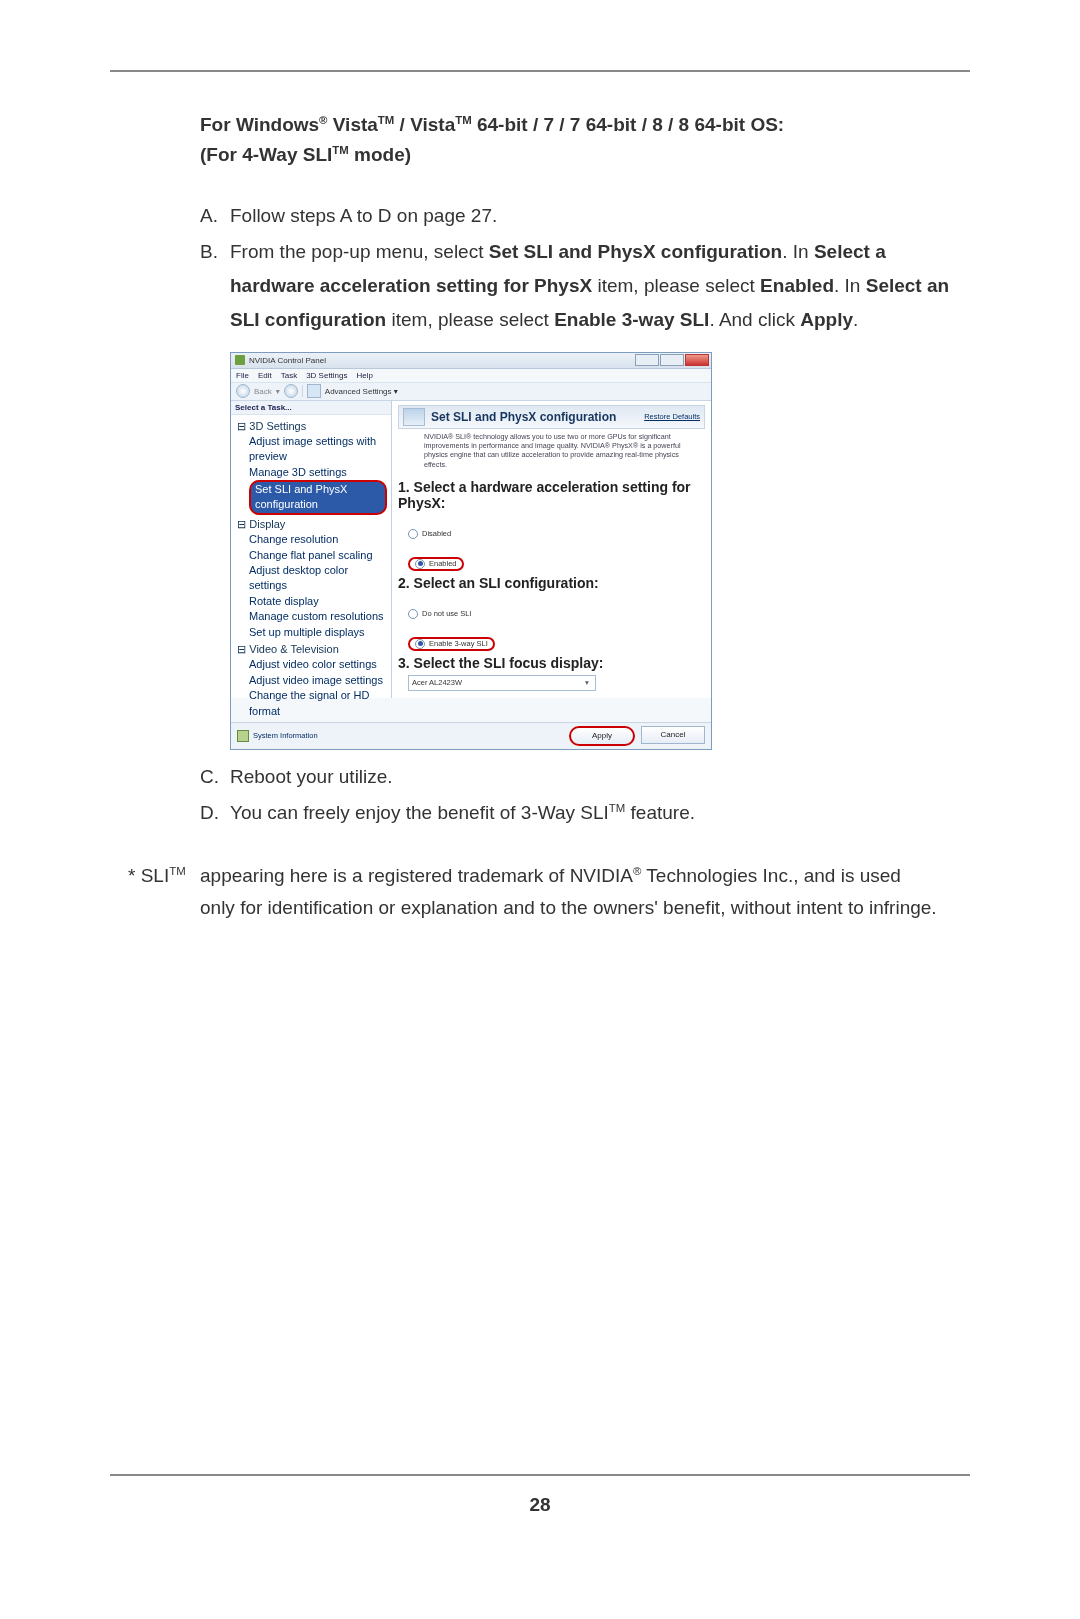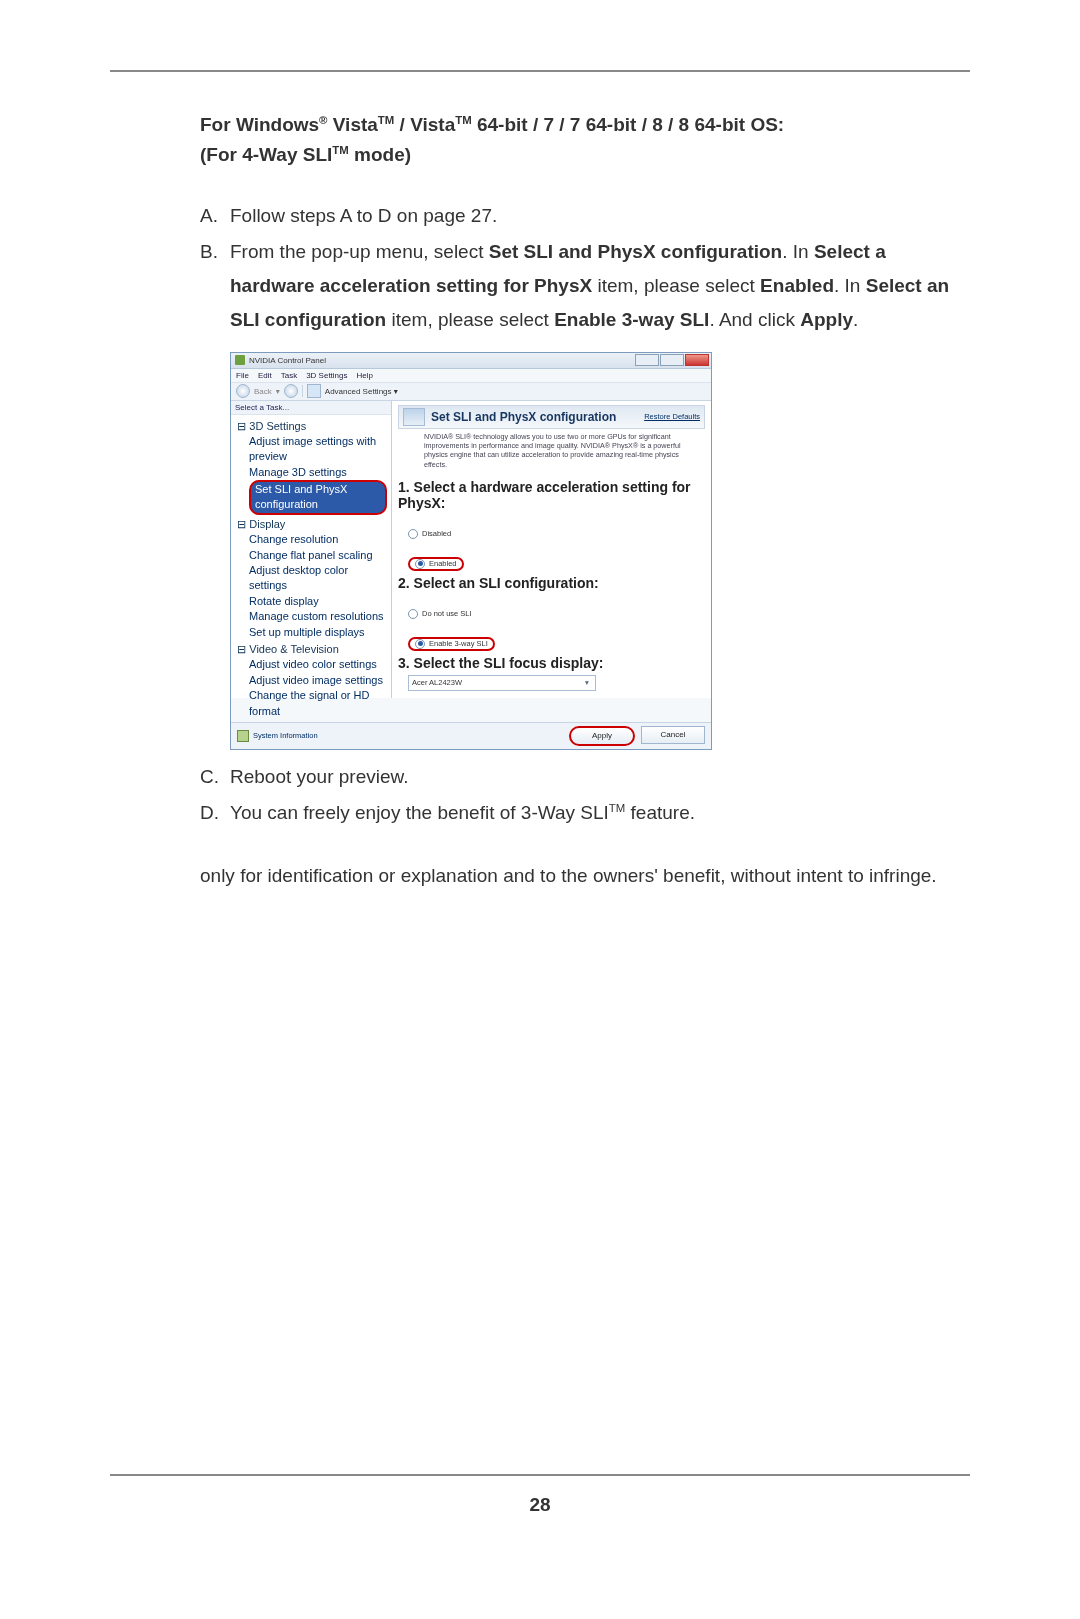--- a/index.html
+++ b/index.html
@@ -108,21 +108,21 @@
   .ticon2 { width:12px; height:12px; background:#d7e6f6; border:1px solid #9fb6ce; }
 
   .ncp-body { display:flex; height: 297px; }
   .ncp-side {
     width: 160px;
     border-right: 1px solid #c3d0e0;
     background: #fff;
     display:flex; flex-direction:column;
   }
   .side-head {
-    background:#eef3f9; padding:2px 4px; font-weight:normal; color:#225;
+    background:#eef3f9; padding:2px 4px; font-weight:bold; color:#225;
     border-bottom:1px solid #dbe3ee;
   }
   .tree {
     padding: 2px 4px 2px 6px;
     color:#032e65;
     line-height: 1.4;
     font-size: 11px;
   }
   .tree .grp { color:#135; margin-top:2px; }
   .tree .node { padding-left: 12px; }
@@ -348,31 +348,39 @@
             <div class="btn oval">Apply</div>
             <div class="btn">Cancel</div>
           </div>
         </div>
       </div>
     </div>
 
     <div class="steps">
       <div class="item">
         <div class="label">C.</div>
-        <div class="body">Reboot your preview.</div>
+        <div class="body">Reboot your utilize.</div>
       </div>
       <div class="item">
         <div class="label">D.</div>
         <div class="body">
           <span>You can freely enjoy the benefit of 3-Way SLI</span><sup>TM</sup><span> feature.</span>
         </div>
       </div>
     </div>
 
     <div class="footnote-block">
+      <div class="first-line">
+        <div class="marker">
+          <span>* SLI</span><sup>TM</sup>
+        </div>
+        <div class="indent">
+          <span> appearing here is a registered trademark of NVIDIA</span><sup>®</sup><span> Technologies Inc., and is used</span>
+        </div>
+      </div>
       <div>only for identification or explanation and to the owners' benefit, without intent to infringe.</div>
     </div>
 
   </div>
 
   <div class="bottom-rule"></div>
   <div class="page-number">28</div>
 </div>
 
 </body></html>

